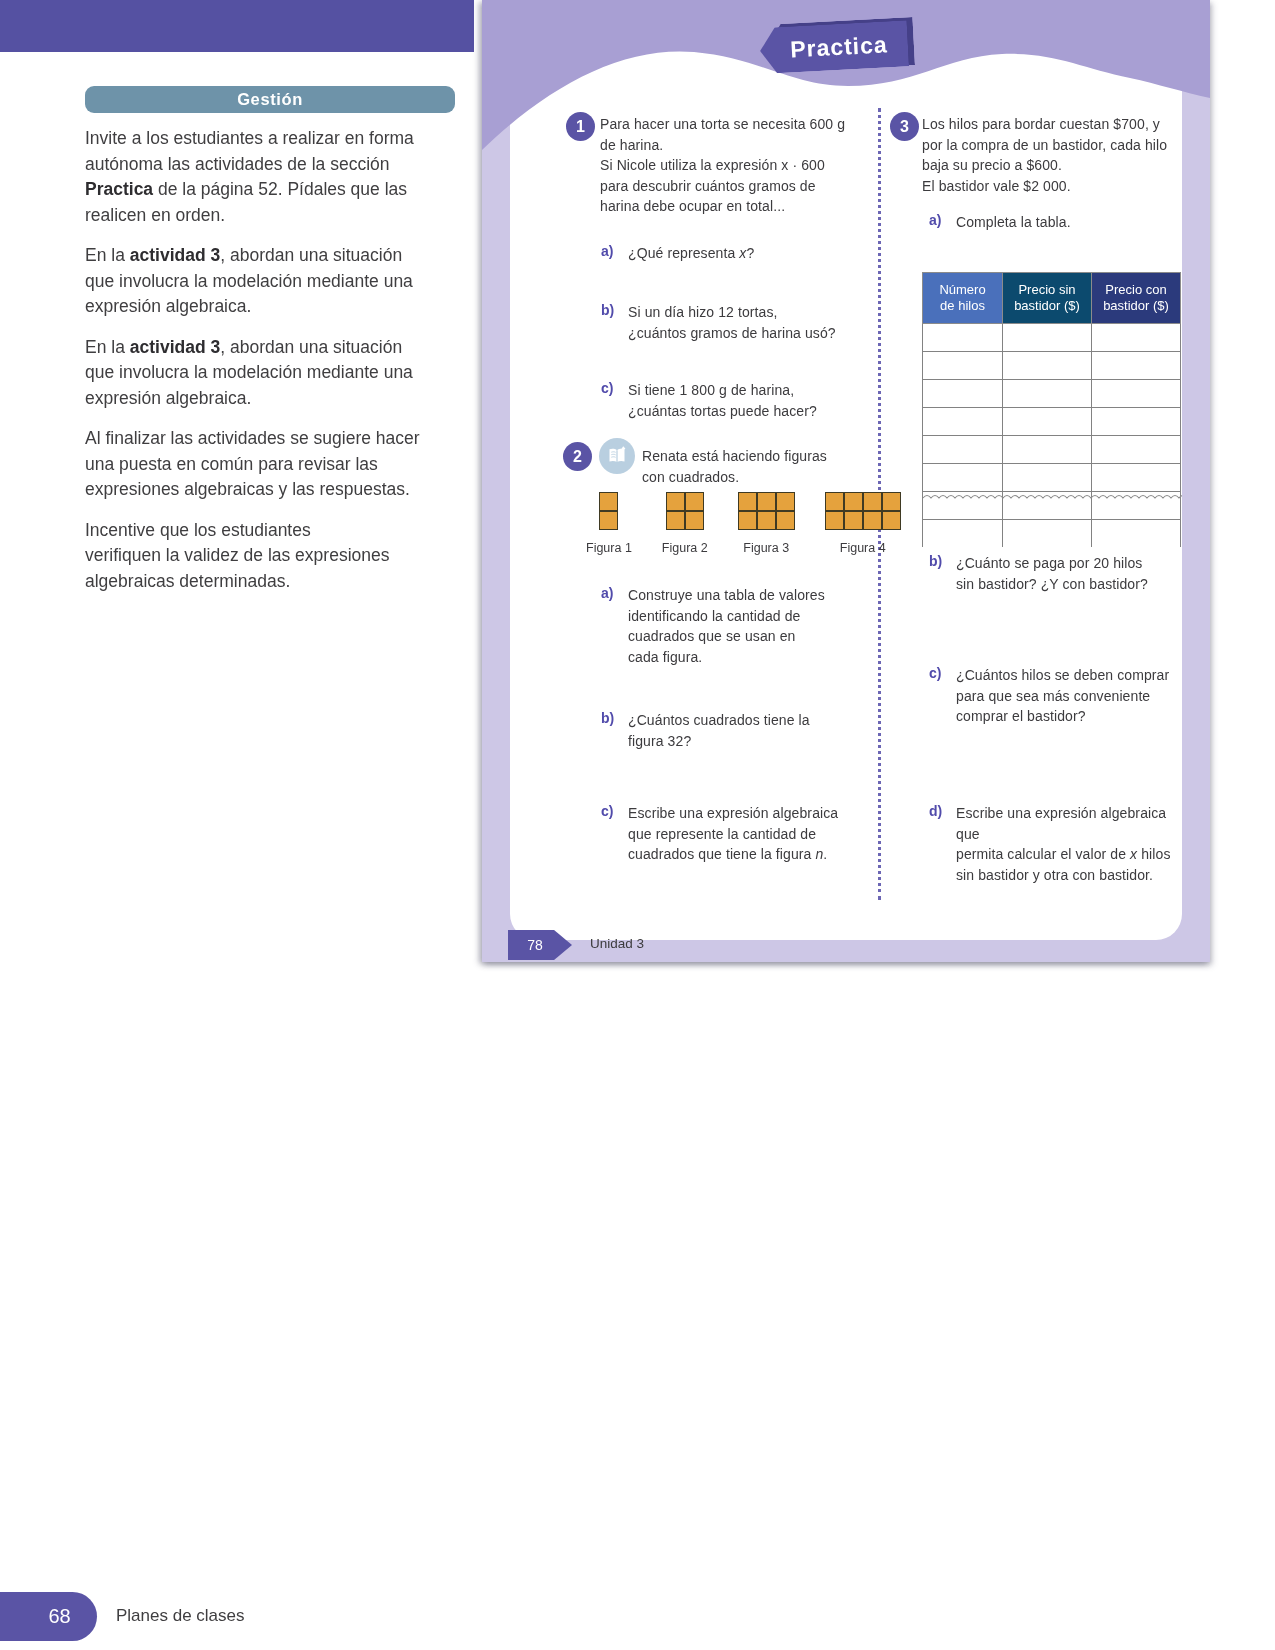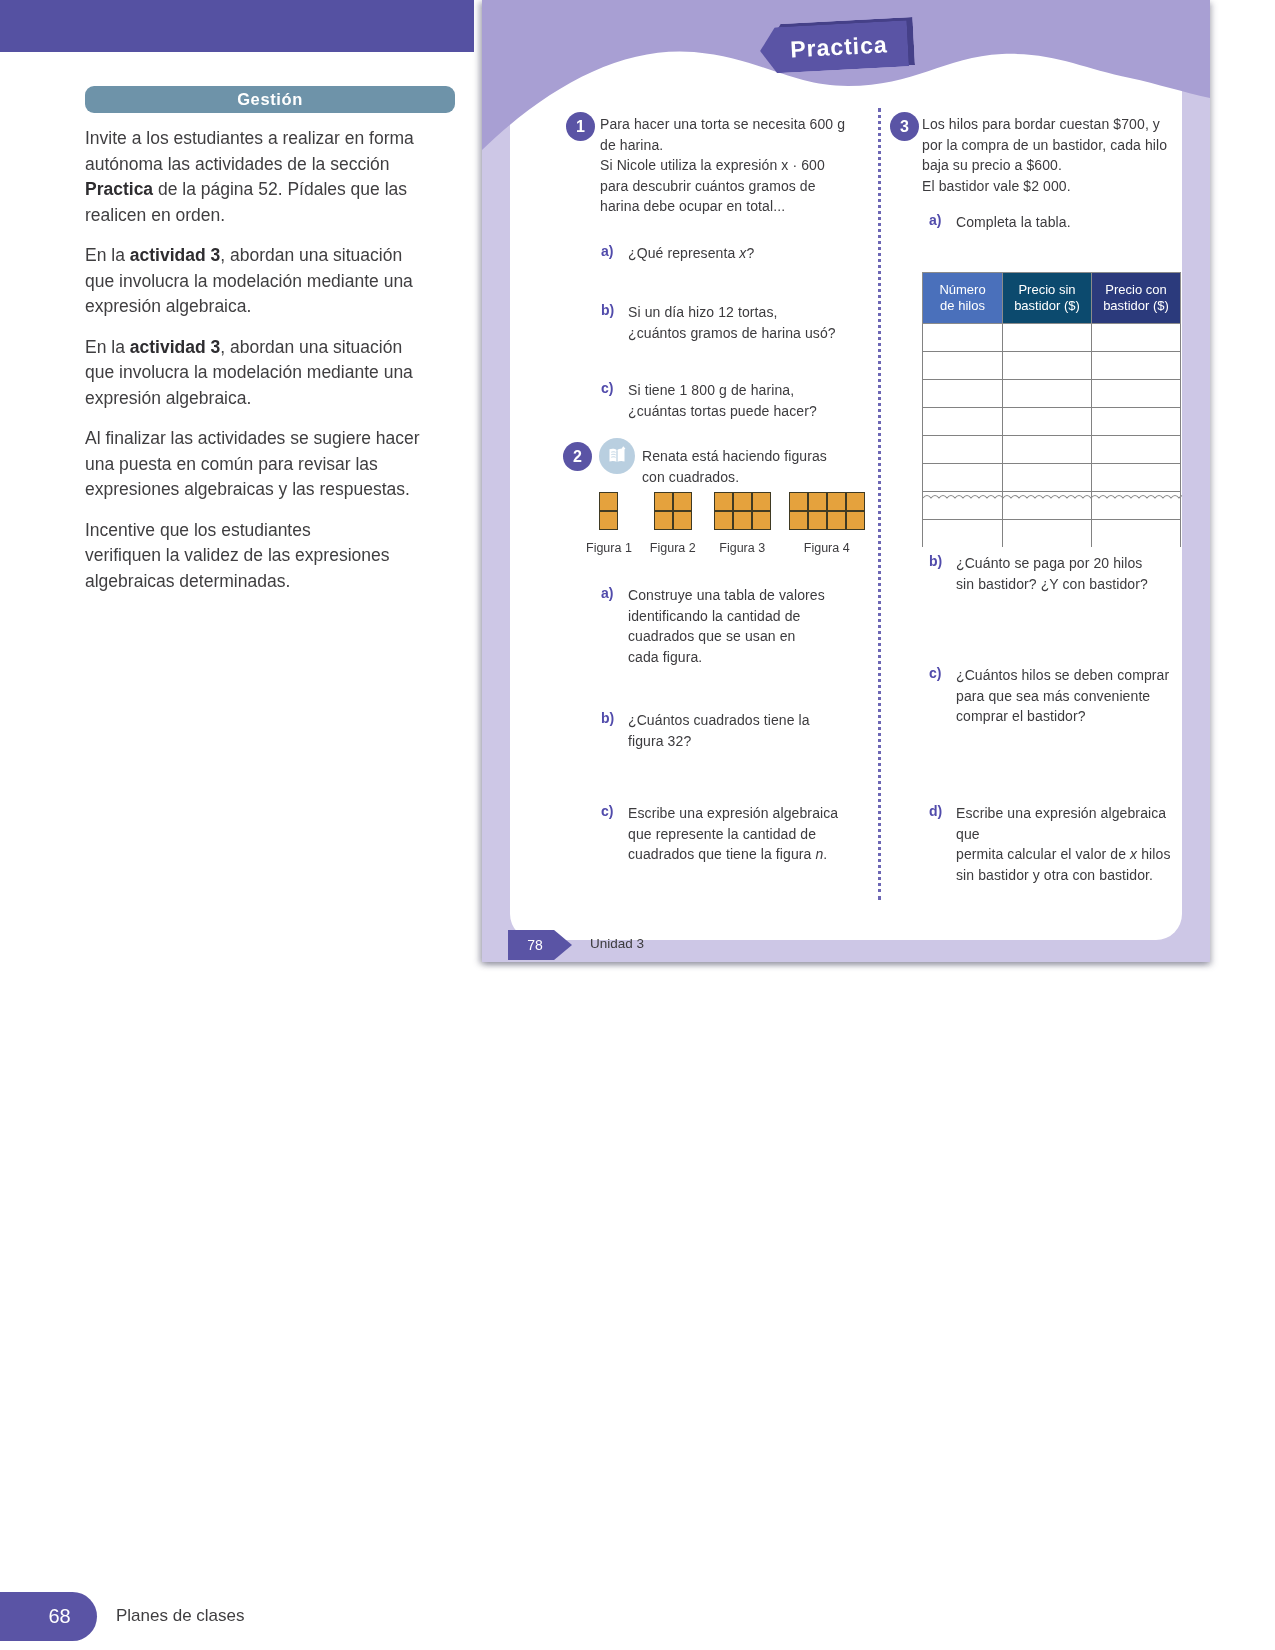--- a/index.html
+++ b/index.html
@@ -42,21 +42,21 @@
   .mini-text{position:absolute;font-size:14px;line-height:20.5px;white-space:pre-line;color:#3c3b3e;letter-spacing:.1px;}
 
   .item{position:absolute;}
   .item .lab{position:absolute;left:-27px;top:0;color:#514bab;font-weight:bold;font-size:14px;}
   .item .txt{font-size:14px;line-height:20.5px;white-space:pre-line;color:#3c3b3e;letter-spacing:.1px;}
 
   .book-circle{position:absolute;width:36px;height:36px;border-radius:50%;background:#b9cfe0;
                display:flex;align-items:center;justify-content:center;}
 
   
-  .figures-row{position:absolute;left:104px;top:492px;display:flex;gap:18px;align-items:flex-start;}
+  .figures-row{position:absolute;left:104px;top:492px;display:flex;gap:30px;align-items:flex-start;}
   .figure{display:flex;flex-direction:column;align-items:center;}
   .sq-grid{display:grid;grid-auto-rows:19px;}
   .sq{width:19px;height:19px;background:#e5a23d;border:1.5px solid #3f3a23;box-sizing:border-box;}
   .fig-label{margin-top:11px;font-size:12.5px;color:#3c3b3e;white-space:nowrap;}
 
   
   .price-table{position:absolute;left:440px;top:244px;border-collapse:collapse;table-layout:fixed;margin-top:28px;}
   .price-table th{color:#fff;font-weight:normal;font-size:13px;line-height:16px;white-space:pre-line;
                   text-align:center;vertical-align:middle;height:46px;padding:2px 2px;border:1px solid #8b8b8b;}
   .price-table th.h1{background:#4a70bb;}

